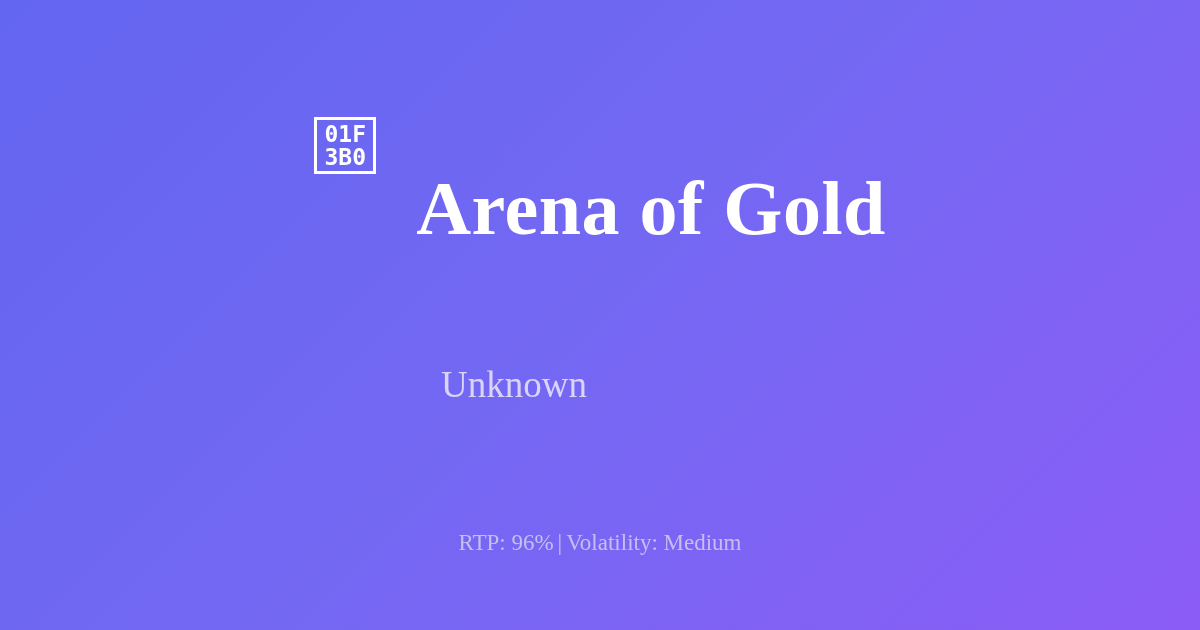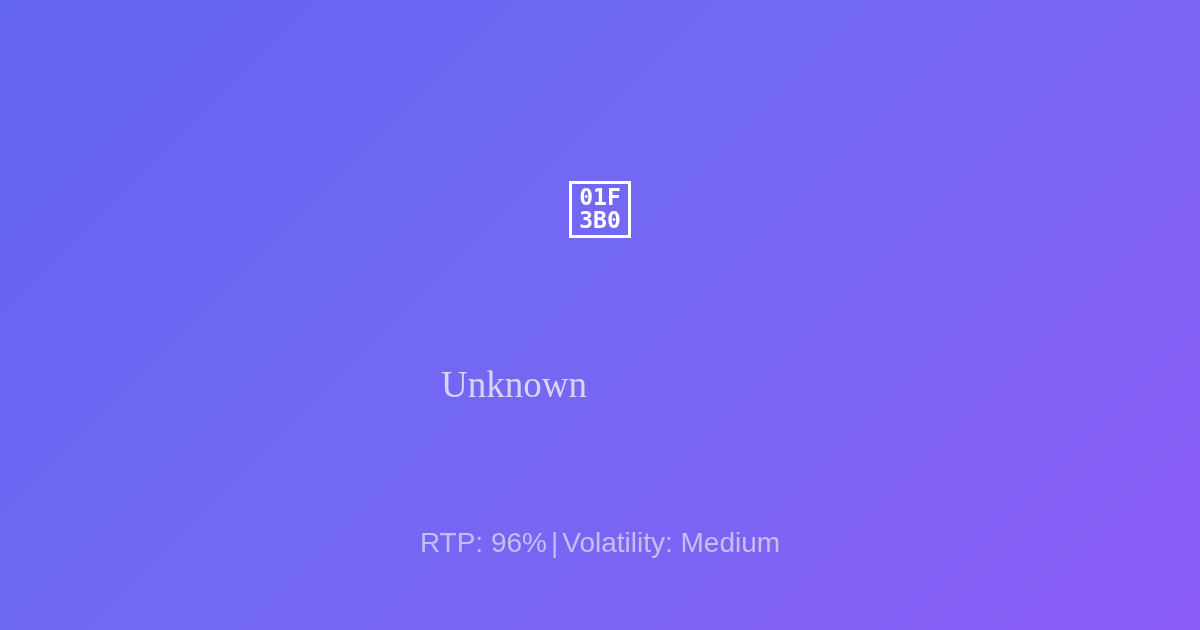--- a/index.html
+++ b/index.html
@@ -99,22 +99,22 @@
     white-space: nowrap;
   }
 
   
   .stats {
     position: absolute;
     top: 527px;
     left: 0;
     width: 1200px;
     text-align: center;
-    font-family: Liberation Sans, sans-serif;
-    font-size: 28px;
+    font-family: Liberation Serif, serif;
+    font-size: 23px;
     line-height: 32px;
     font-weight: 400;
     color: #C5BFF1;
     white-space: nowrap;
   }
   .stats .sep {
     color: #C5BFF1;
     padding: 0 4px;
   }
 </style>
@@ -124,20 +124,21 @@
 <div class="og-card">
 
   <div class="title-row">
     <div class="title-line">
 
       <span class="tofu-icon">
         <span class="tofu-row">01F</span>
         <span class="tofu-row">3B0</span>
       </span>
 
+      <h1 class="game-title">Arena of Gold</h1>
 
     </div>
   </div>
 
   <div class="provider">Unknown</div>
 
   <div class="stats">
     <span>RTP: 96%</span><span class="sep">|</span><span>Volatility: Medium</span>
   </div>
 

